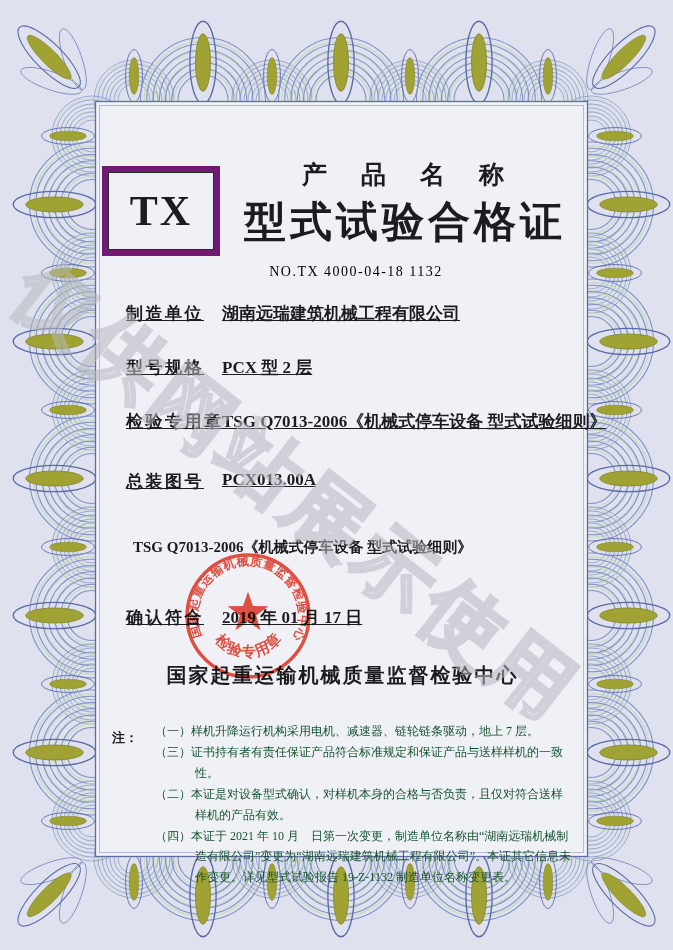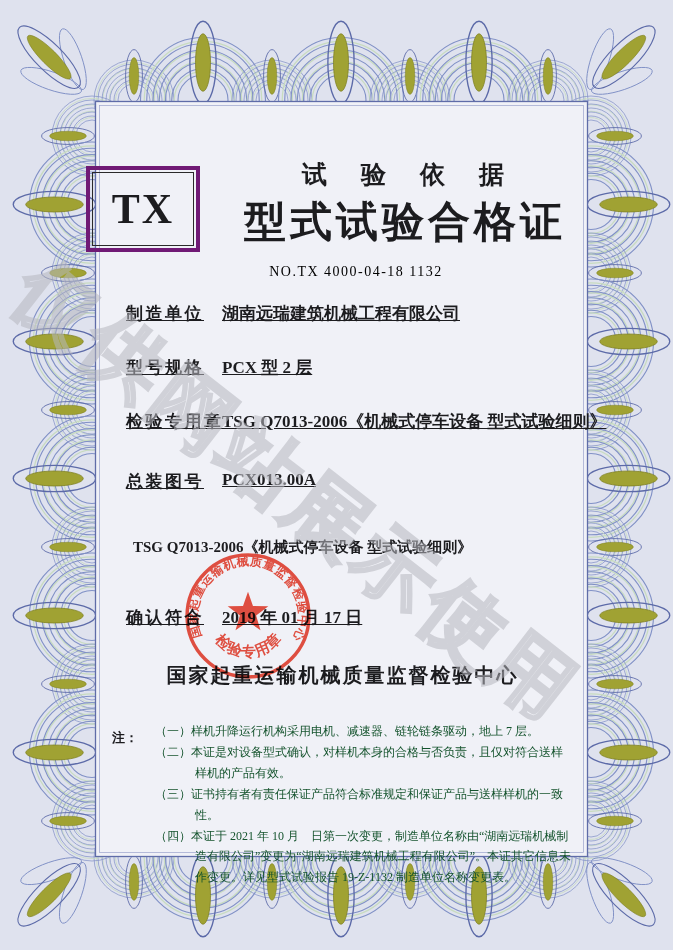--- a/index.html
+++ b/index.html
@@ -13,22 +13,22 @@
   .abs{position:absolute;}
   
   #border-svg{position:absolute;left:0;top:0;z-index:0;}
   .b{fill:none;stroke:#8191c6;stroke-width:0.9;}
   .b2{fill:none;stroke:#5c6aa8;stroke-width:1.1;}
   .g{fill:none;stroke:#c8dcc0;stroke-width:1;}
   .o{fill:#a0a233;stroke:#7d7f22;stroke-width:0.6;}
   
   .content{position:absolute;left:0;top:0;width:673px;height:950px;z-index:2;}
   .tx-box{
-    left:86px;top:166px;width:106px;height:78px;
-    border:4px solid #701a75;outline:1px solid #2a2a2a;outline-offset:-7px;
+    left:102px;top:166px;width:106px;height:78px;
+    border:6px solid #701a75;outline:1px solid #2a2a2a;outline-offset:-7px;
     display:flex;align-items:center;justify-content:center;
     font-size:42px;font-weight:bold;letter-spacing:2px;background:transparent;
   }
   .head-center{left:228px;top:158px;width:350px;text-align:center;}
   .cat{font-size:25px;font-weight:700;letter-spacing:34px;text-indent:34px;}
   .title{font-size:42px;font-weight:700;letter-spacing:4px;text-indent:4px;margin-top:3px;white-space:nowrap;}
   .certno{left:200px;top:264px;width:312px;text-align:center;font-size:14px;letter-spacing:1.5px;color:#000000;}
   .frow{left:126px;display:flex;font-size:17px;white-space:nowrap;text-decoration:underline;}
   .frow .lab{width:96px;font-weight:700;letter-spacing:2.5px;flex:0 0 auto;}
   .frow .val{font-weight:600;}
@@ -124,21 +124,21 @@
     <rect x="99.5" y="105.5" width="484" height="747" fill="none" stroke="#9aa3cc" stroke-width="0.7"></rect>
   </svg>
 
   <div class="content">
 
     <div class="abs tx-box">
       <span>TX</span>
     </div>
 
     <div class="abs head-center">
-      <div class="cat">试验依据</div>
+      <div class="cat">产品名称</div>
       <div class="title">型式试验合格证</div>
     </div>
     <div class="abs certno">NO.TX 4000-04-18 1132</div>
 
     <div class="abs frow" style="top:302px">
       <span class="lab">制造单位</span>
       <span class="val">湖南远瑞建筑机械工程有限公司</span>
     </div>
     <div class="abs frow" style="top:356px">
       <span class="lab">型号规格</span>
@@ -158,22 +158,22 @@
     <div class="abs frow" style="top:606px">
       <span class="lab">确认符合</span>
       <span class="val">2019 年 01 月 17 日</span>
     </div>
 
     <div class="abs issuer">国家起重运输机械质量监督检验中心</div>
 
     <div class="abs notes-label">注：</div>
     <div class="abs notes">
       <p>（一）样机升降运行机构采用电机、减速器、链轮链条驱动，地上 7 层。</p>
+      <p>（三）证书持有者有责任保证产品符合标准规定和保证产品与送样样机的一致性。</p>
       <p>（二）本证是对设备型式确认，对样机本身的合格与否负责，且仅对符合送样样机的产品有效。</p>
-      <p>（三）证书持有者有责任保证产品符合标准规定和保证产品与送样样机的一致性。</p>
       <p>（四）本证于 2021 年 10 月　日第一次变更，制造单位名称由“湖南远瑞机械制造有限公司”变更为“湖南远瑞建筑机械工程有限公司”。本证其它信息未作变更。详见型式试验报告 19-Z-1132 制造单位名称变更表。</p>
     </div>
 
     <div class="abs stamp-wrap">
       <svg width="130" height="130" viewBox="0 0 128 128">
         <circle cx="64" cy="64" r="60" fill="none" stroke="#dd4030" stroke-width="3.4"></circle>
         <path id="ringPath" d="M 18.7,85.1 A 50,50 0 1 1 109.3,85.1" fill="none"></path>
         <text font-size="12" font-weight="bold" fill="#dd4030" letter-spacing="0.6">
           <textPath href="#ringPath" startOffset="1">国家起重运输机械质量监督检验中心</textPath>
         </text>

